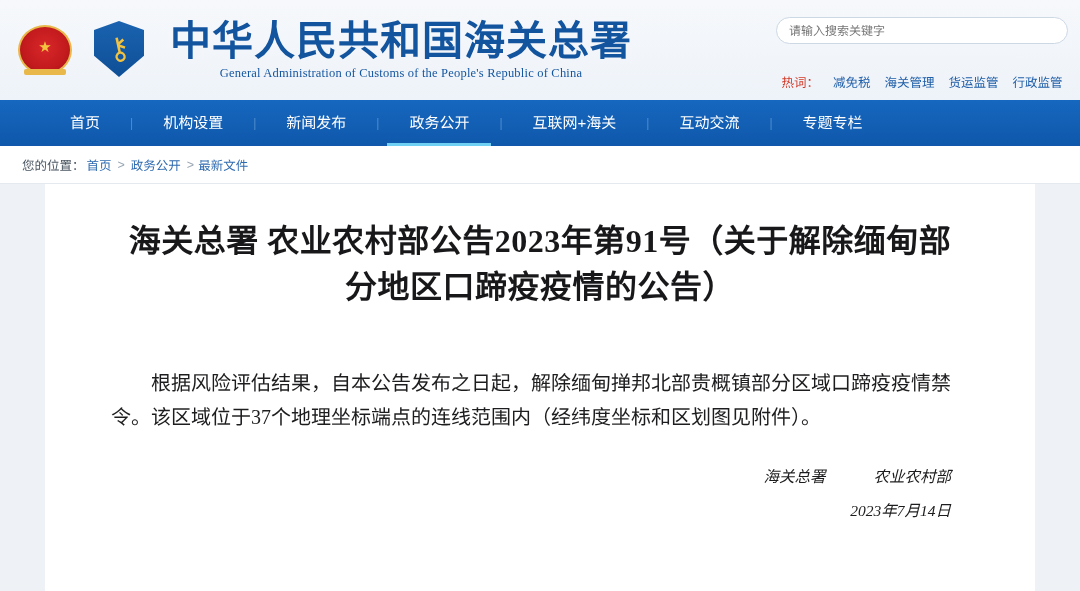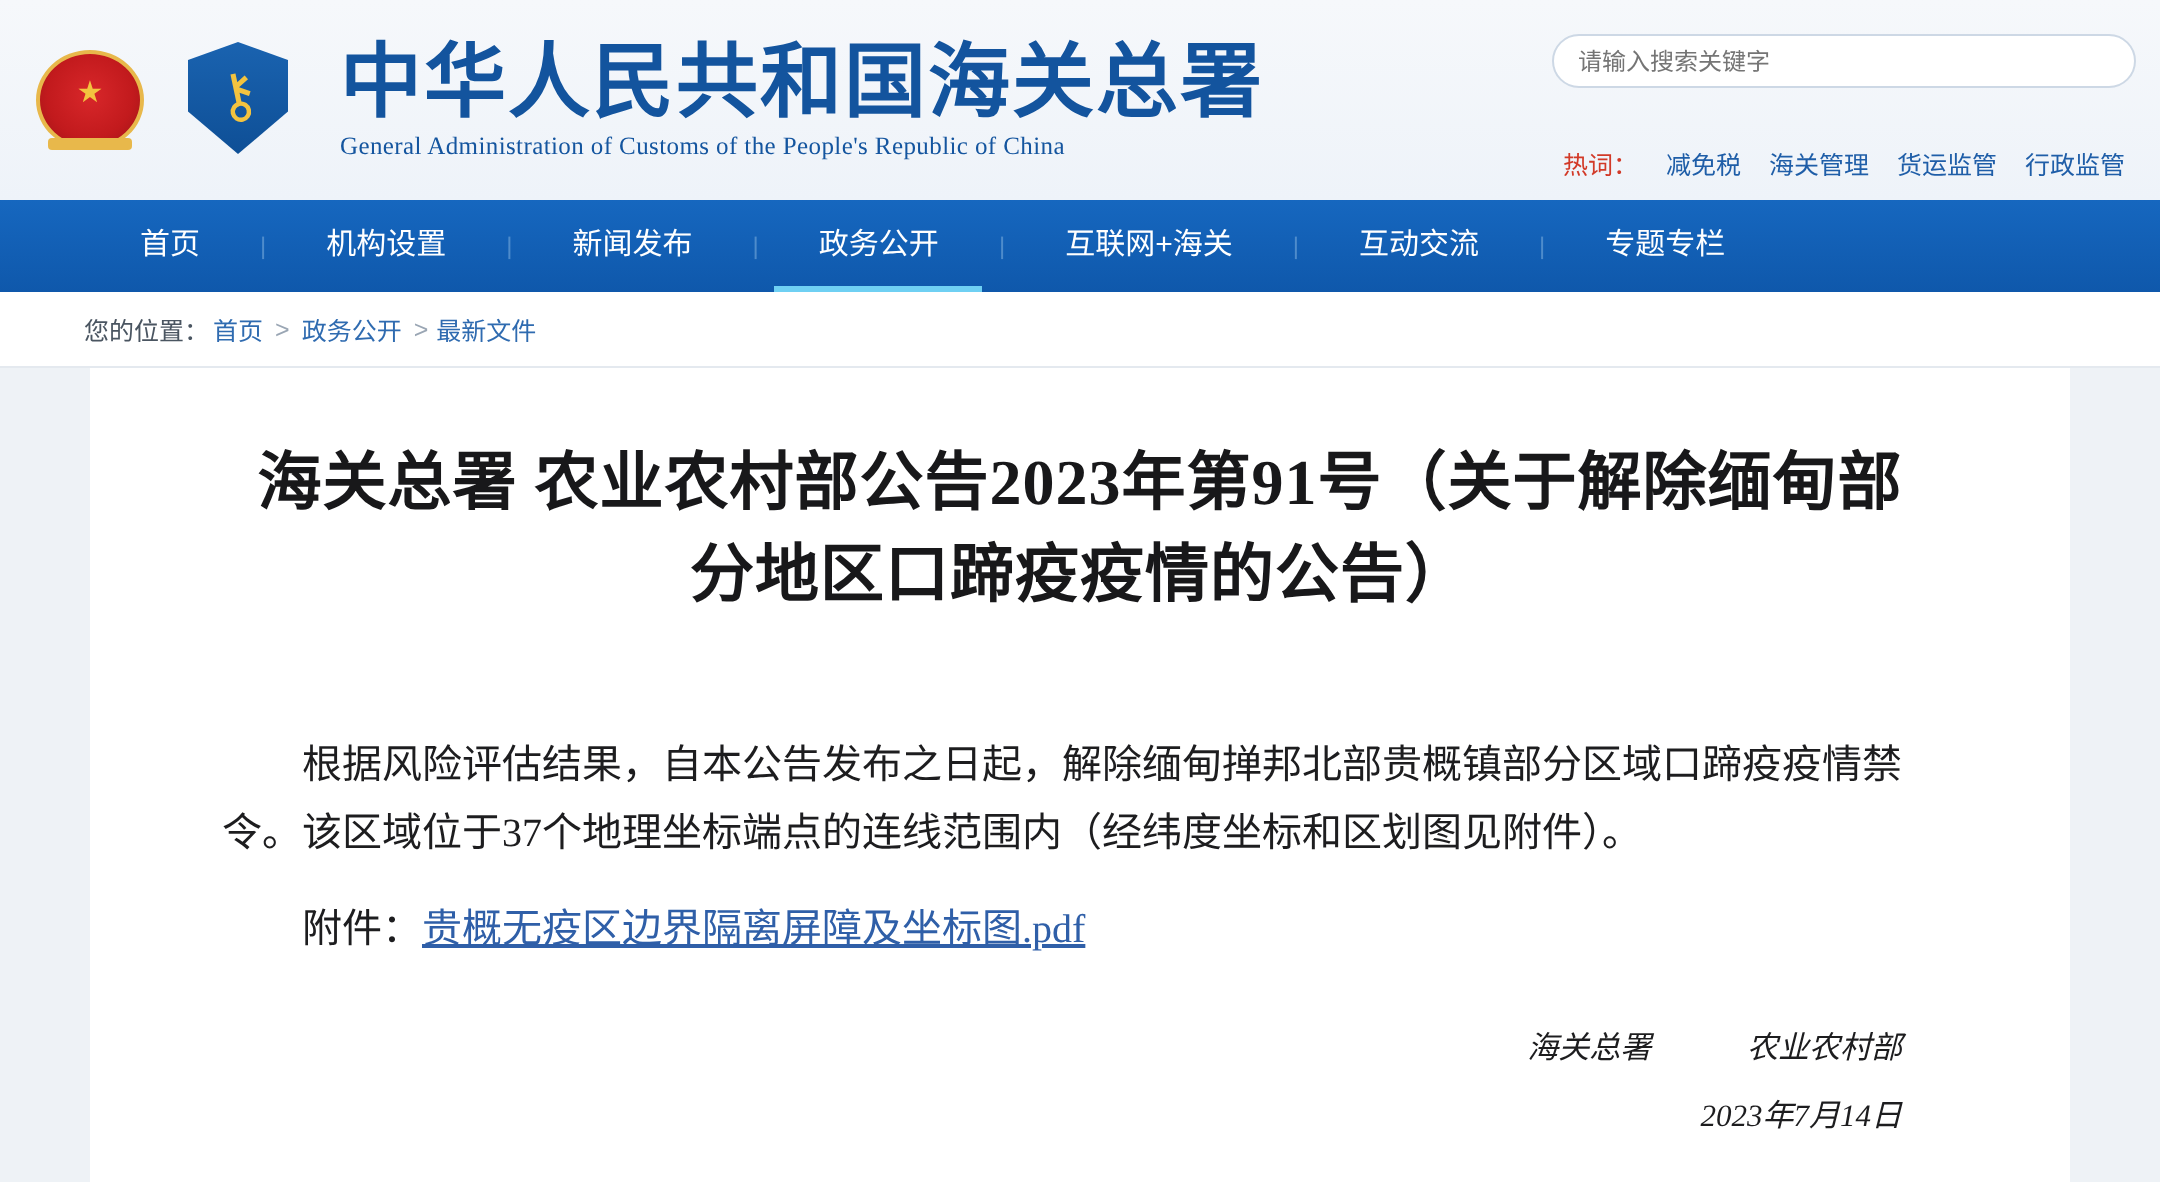--- a/index.html
+++ b/index.html
@@ -77,20 +77,21 @@
     letter-spacing: 1px;
     white-space: nowrap;
   }
   .title-en {
     font-family: "Liberation Serif", "DejaVu Serif", serif;
     font-size: 12.5px;
     line-height: 18px;
     color: #14559f;
     letter-spacing: .2px;
     white-space: nowrap;
+    text-align: center;
   }
 
   .header-right {
     margin-left: auto;
     margin-right: 8px;
     width: 300px;
     display: flex;
     flex-direction: column;
     align-items: center;
     gap: 28px;
@@ -157,21 +158,21 @@
   }
 
   
   .crumb-wrap {
     width: 1080px;
     height: 38px;
     background: #ffffff;
     border-bottom: 1px solid #e4e9ef;
     display: flex;
     align-items: center;
-    padding-left: 42px;
+    padding-left: 22px;
     font-size: 12.5px;
     color: #555f6b;
   }
   .crumb-wrap .c-label { color: #4a5561; }
   .crumb-wrap a { color: #2f6bb0; text-decoration: none; margin: 0 2px; }
   .crumb-wrap .sep { color: #9aa6b4; margin: 0 4px; }
   .crumb-wrap .current { color: #2f6bb0; }
 
   
   .page {
@@ -285,23 +286,20 @@
   <span class="current">最新文件</span>
 </div>
 
 <div class="page">
   <div class="paper">
 
     <div class="doc-title">海关总署 农业农村部公告2023年第91号（关于解除缅甸部分地区口蹄疫疫情的公告）</div>
 
     <div class="doc-body">
       <p class="indent">根据风险评估结果，自本公告发布之日起，解除缅甸掸邦北部贵概镇部分区域口蹄疫疫情禁令。该区域位于37个地理坐标端点的连线范围内（经纬度坐标和区划图见附件）。</p>
-      <p class="indent">
-        <span>附件：</span><a class="attach-link" href="#">贵概无疫区边界隔离屏障及坐标图.pdf</a>
-      </p>
     </div>
 
     <div class="sign">
       <div class="row">
         <span>海关总署</span>
         <span class="org2">农业农村部</span>
       </div>
       <div class="row">
         <span>2023年7月14日</span>
       </div>

